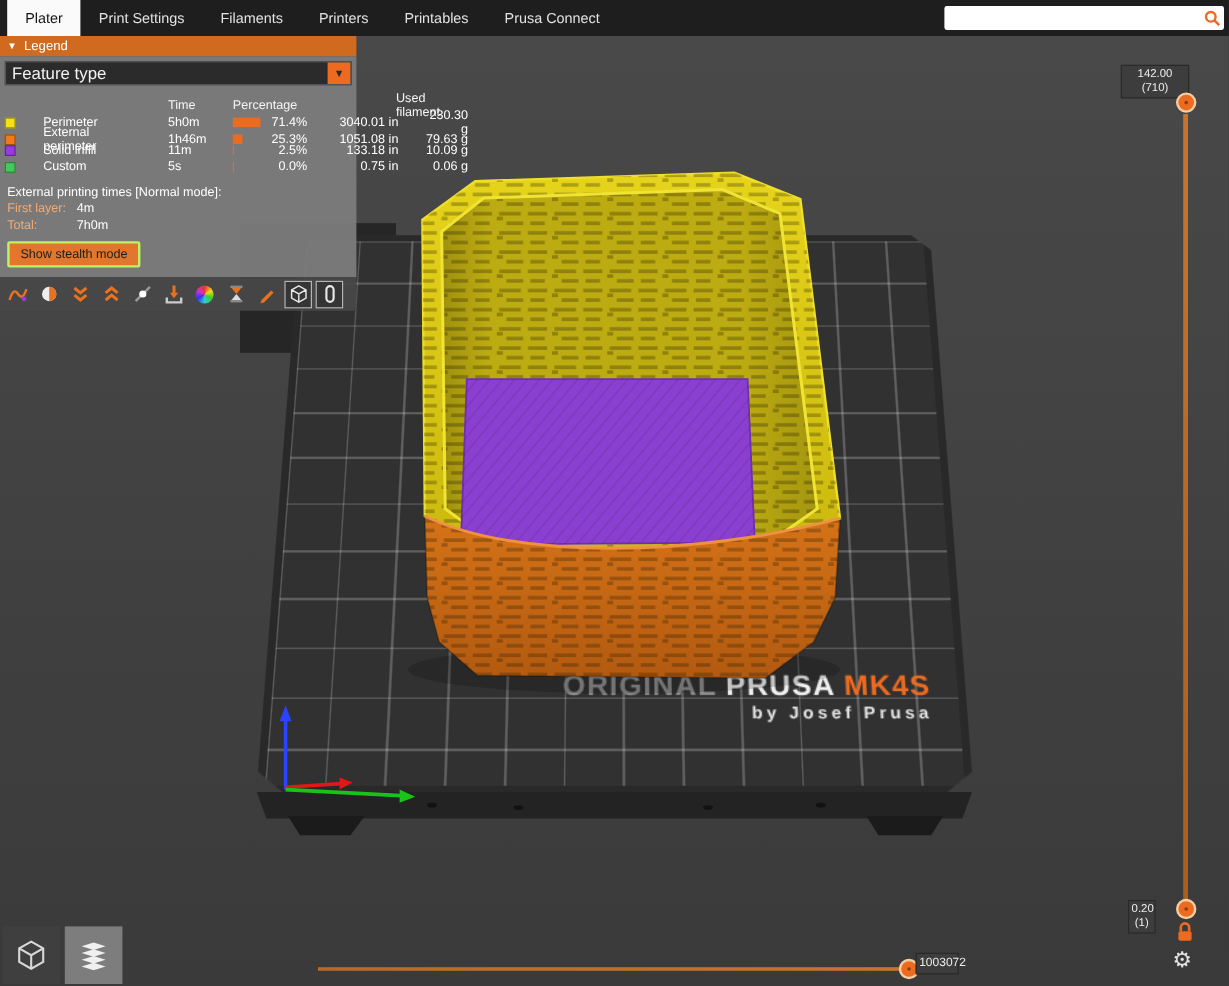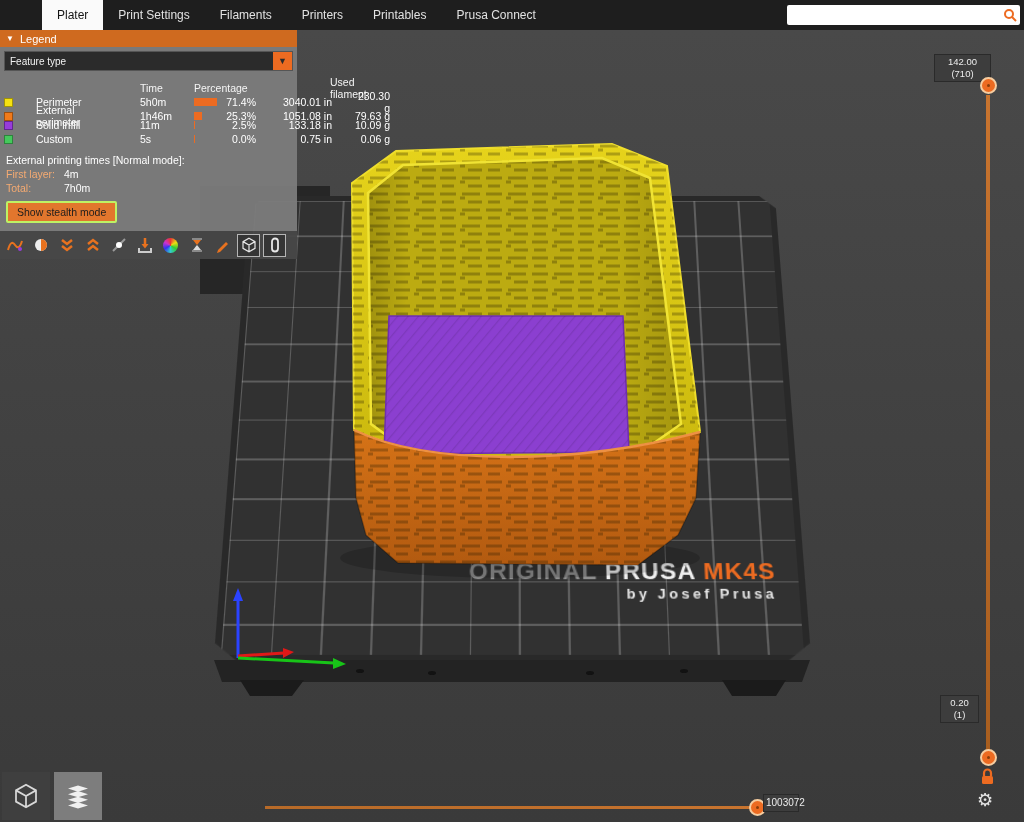--- a/index.html
+++ b/index.html
@@ -2,21 +2,21 @@
 <html><head>
 <meta charset="utf-8">
 <style>
   * { margin:0; padding:0; box-sizing:border-box; }
   html,body { width:1024px; height:822px; overflow:hidden; background:#3d3d3d;
               font-family:"Liberation Sans", sans-serif; }
   body { position:relative; }
 
   
   .topbar { position:absolute; left:0; top:0; width:1024px; height:30px;
-            background:#1e1e1e; display:flex; align-items:stretch; z-index:40;padding-left:36px; }
+            background:#1e1e1e; display:flex; align-items:stretch; z-index:40; }
   .tabs { display:flex; align-items:stretch; margin-left:6px; }
   .tab { display:flex; align-items:center; padding:0 15px; font-size:12px;
          color:#e2e2e2; cursor:default; white-space:nowrap; }
   .tab.active { background:#fafafa; color:#141414; }
   .search { margin-left:auto; margin-right:4px; align-self:center; width:233px; height:20px;
             background:#ffffff; border-radius:2px; display:flex; align-items:center; }
   .search input { flex:1; border:0; outline:0; background:transparent; font-size:11px;
                   padding:0 5px; font-family:"Liberation Sans",sans-serif; }
   .search svg { margin-right:3px; }
 
@@ -39,21 +39,21 @@
   .lg-orig { color:#8f8f8f; } .lg-prusa { color:#f0f0f0; } .lg-model { color:#ED6B21; }
   .bed-logo .l2 { font-size:13px; font-weight:bold; letter-spacing:3px; color:#e6e6e6; margin-top:3px; }
   svg.scene { position:absolute; left:0; top:0; width:1024px; height:792px; }
 
   
   .legend { position:absolute; left:0; top:30px; width:297px; z-index:50; font-size:10.5px; color:#fff; }
   .legend-header { height:17px; background:#cf6a1f; display:flex; align-items:center; gap:6px;
                    padding-left:6px; font-size:11px; color:#fff; }
   .legend-body { background:rgba(124,124,124,0.94); padding:4px 2px 6px 2px; }
   .ft-select { display:flex; height:20px; margin:0 2px 5px 2px; border:1px solid #555; background:#2b2b2b; }
-  .ft-select .ft-val { flex:1; display:flex; align-items:center; padding-left:5px; font-size:10px; color:#f2f2f2; }
+  .ft-select .ft-val { flex:1; display:flex; align-items:center; padding-left:5px; font-size:14px; color:#f2f2f2; }
   .ft-select .ft-btn { width:19px; background:#ED6B21; color:#2b2b2b; display:flex;
                        align-items:center; justify-content:center; font-size:9px; }
   .lgrid { display:grid; grid-template-columns:12px 84px 34px 62px 56px 38px; column-gap:20px;
            align-items:center; height:14px; padding-left:2px; }
   .lhead { color:#f5f5f5; }
   .lhead .uf { grid-column:5 / span 2; padding-left:8px;margin-left:46px; }
   .swatch { width:9px; height:9px; border:1px solid rgba(0,0,0,0.35); }
   .pctcell { display:flex; align-items:center;justify-content:flex-end; }
   .bartrack { width:32px; height:8px; position:relative; }
   .barfill { height:8px; background:#ED6B21; }
@@ -77,21 +77,21 @@
             background:linear-gradient(#c8742f,#a85e1f); z-index:45; }
   .handle { position:absolute; width:17px; height:17px; border-radius:50%;
             background:#ED6B21; border:2px solid #f6cda0; z-index:46; }
   .handle::after { content:""; position:absolute; left:5px; top:5px; width:3px; height:3px;
                    border-radius:50%; background:#8a3d0a; }
   .vh-top { left:980px; top:77px; } .vh-bot { left:980px; top:749px; }
   .hh { left:749px; top:799px; }
   .sliderlabel { position:absolute; background:#3d3d3d; border:1px solid #2a2a2a; color:#ececec;
                  font-size:9.5px; line-height:12px; text-align:center; z-index:46; padding:1px 2px; }
   .vl-top { left:934px; top:54px; width:57px; }
-  .vl-bot { left:940px; top:695px; width:39px; }
+  .vl-bot { left:940px; top:750px; width:23px; }
   .hl { left:763px; top:794px; width:36px; font-size:10px; line-height:14px; }
   .htrack { position:absolute; left:265px; top:806px; width:492px; height:3px;
             background:linear-gradient(90deg,#b76a28,#c8742f); z-index:45; }
   .lockbtn { position:absolute; left:979px; top:767px; z-index:46; }
   .gearbtn { position:absolute; left:977px; top:789px; z-index:46; font-size:18px; color:#e3e3e3; }
   .viewbtns { position:absolute; left:2px; top:772px; display:flex; gap:4px; z-index:46; }
   .vbtn { width:48px; height:48px; display:flex; align-items:center; justify-content:center; }
   .vbtn.b3d { background:#3f3f3f; } .vbtn.active { background:#7d7d7d; }
 </style>
 </head>

